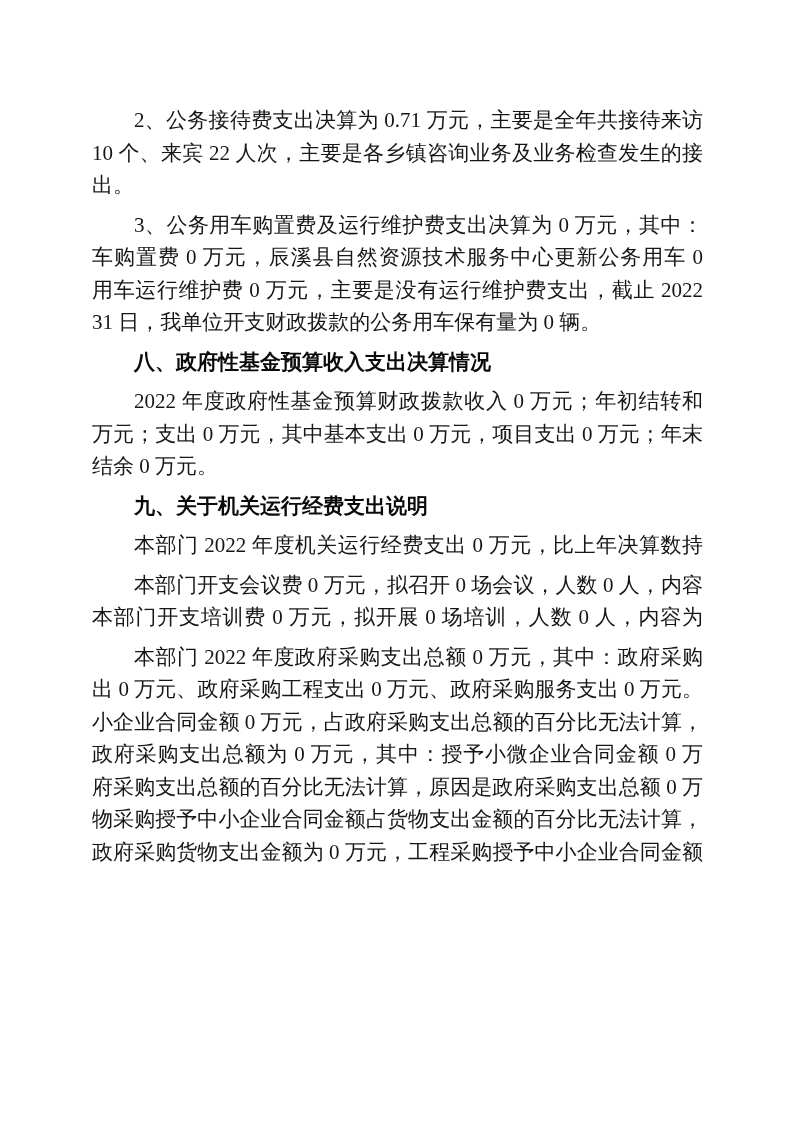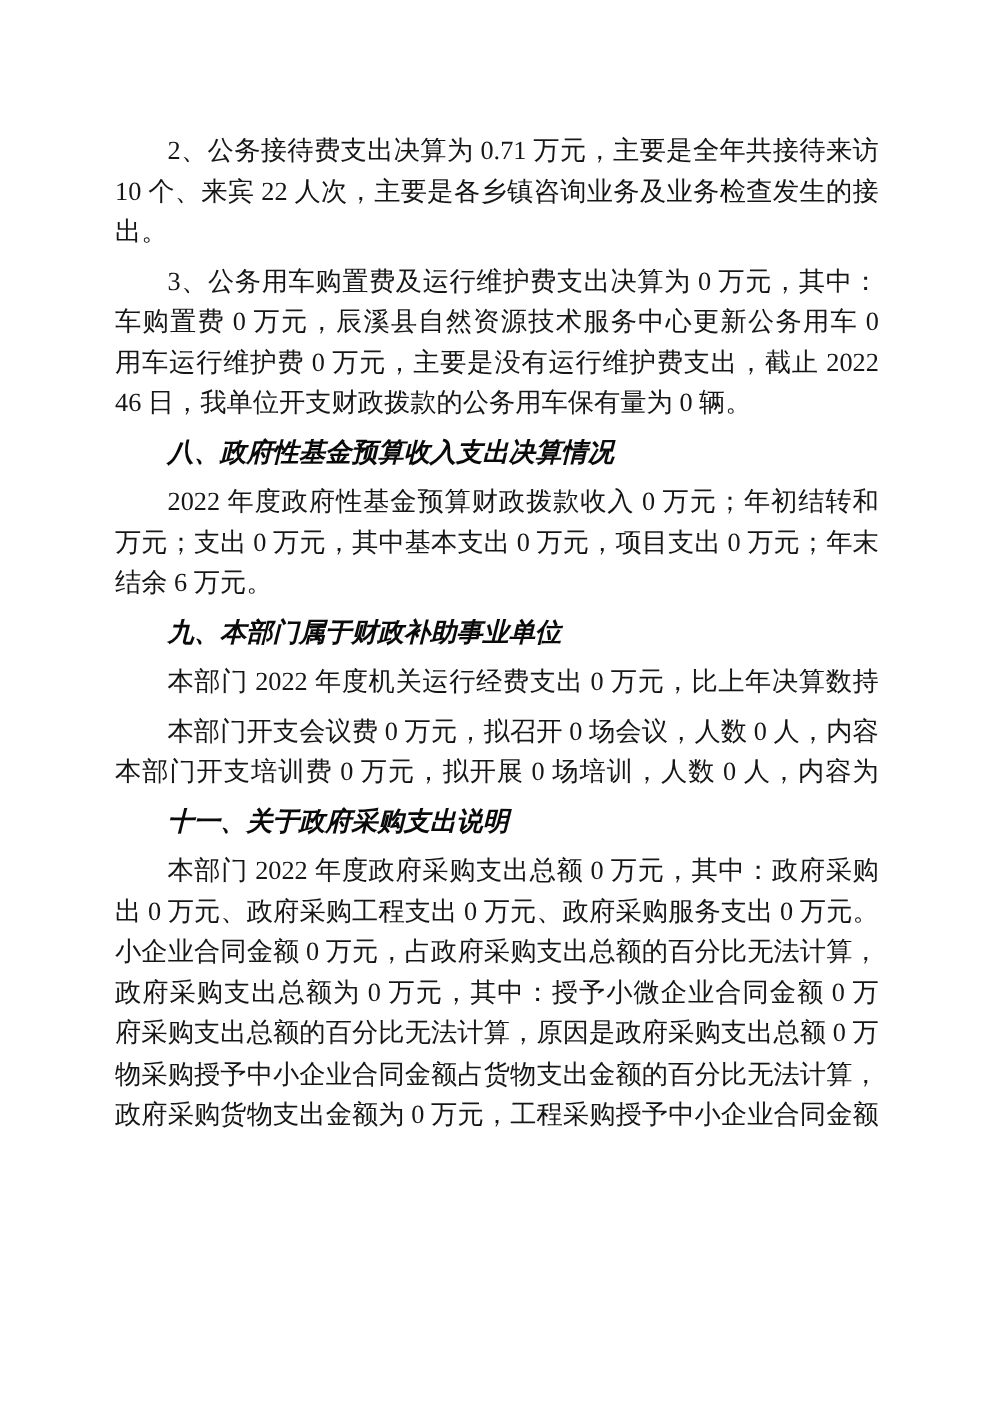--- a/index.html
+++ b/index.html
@@ -38,58 +38,55 @@
   .line {
     width: 611px;
     text-align: justify;
     text-align-last: justify;
     white-space: pre-wrap;
     overflow: hidden;
     height: 32.5px;
   }
   .line.last { text-align-last: left; }
   .line.first { text-indent: 2em; }
-  .heading .line { text-align-last: left; font-style: italic; }
+  .heading .line { text-align-last: left; }
 </style>
 </head>
 <body>
 
 <div class="page">
   <div class="doc-body">
       <div class="block paragraph">
         <div class="line first">2、公务接待费支出决算为 0.71 万元，主要是全年共接待来访团组</div>
         <div class="line">10 个、来宾 22 人次，主要是各乡镇咨询业务及业务检查发生的接待支</div>
         <div class="line last">出。</div>
       </div>
       <div class="block paragraph">
         <div class="line first">3、公务用车购置费及运行维护费支出决算为 0 万元，其中：公务用</div>
         <div class="line">车购置费 0 万元，辰溪县自然资源技术服务中心更新公务用车 0 辆。公务</div>
         <div class="line">用车运行维护费 0 万元，主要是没有运行维护费支出，截止 2022 年 12 月</div>
-        <div class="line last">46 日，我单位开支财政拨款的公务用车保有量为 0 辆。</div>
+        <div class="line last">31 日，我单位开支财政拨款的公务用车保有量为 0 辆。</div>
       </div>
       <div class="block heading">
         <div class="line first last">八、政府性基金预算收入支出决算情况</div>
       </div>
       <div class="block paragraph">
         <div class="line first">2022 年度政府性基金预算财政拨款收入 0 万元；年初结转和结余 0</div>
         <div class="line">万元；支出 0 万元，其中基本支出 0 万元，项目支出 0 万元；年末结转和</div>
-        <div class="line last">结余 6 万元。</div>
+        <div class="line last">结余 0 万元。</div>
       </div>
       <div class="block heading">
-        <div class="line first last">九、本部门属于财政补助事业单位</div>
+        <div class="line first last">九、关于机关运行经费支出说明</div>
       </div>
       <div class="block paragraph">
         <div class="line first">本部门 2022 年度机关运行经费支出 0 万元，比上年决算数持平，主</div>
       </div>
       <div class="block paragraph">
         <div class="line first">本部门开支会议费 0 万元，拟召开 0 场会议，人数 0 人，内容为无；</div>
         <div class="line">本部门开支培训费 0 万元，拟开展 0 场培训，人数 0 人，内容为无；未举</div>
-      </div>
-      <div class="block heading">
-        <div class="line first last">十一、关于政府采购支出说明</div>
       </div>
       <div class="block paragraph">
         <div class="line first">本部门 2022 年度政府采购支出总额 0 万元，其中：政府采购货物支</div>
         <div class="line">出 0 万元、政府采购工程支出 0 万元、政府采购服务支出 0 万元。授予中</div>
         <div class="line">小企业合同金额 0 万元，占政府采购支出总额的百分比无法计算，原因是</div>
         <div class="line">政府采购支出总额为 0 万元，其中：授予小微企业合同金额 0 万元，占政</div>
         <div class="line">府采购支出总额的百分比无法计算，原因是政府采购支出总额 0 万元；货</div>
         <div class="line">物采购授予中小企业合同金额占货物支出金额的百分比无法计算，原因是</div>
         <div class="line last">政府采购货物支出金额为 0 万元，工程采购授予中小企业合同金额占工程</div>
       </div>

